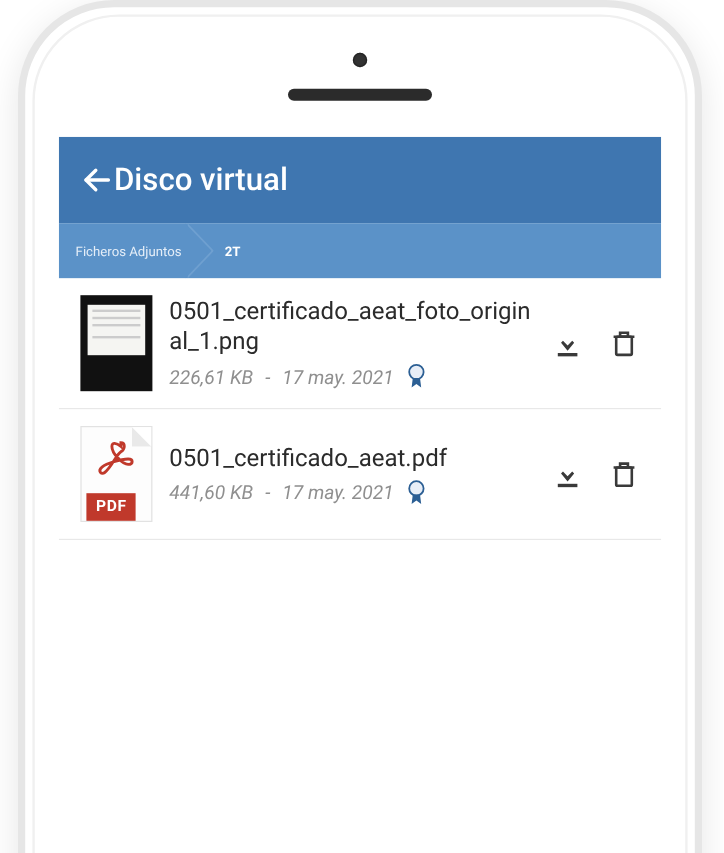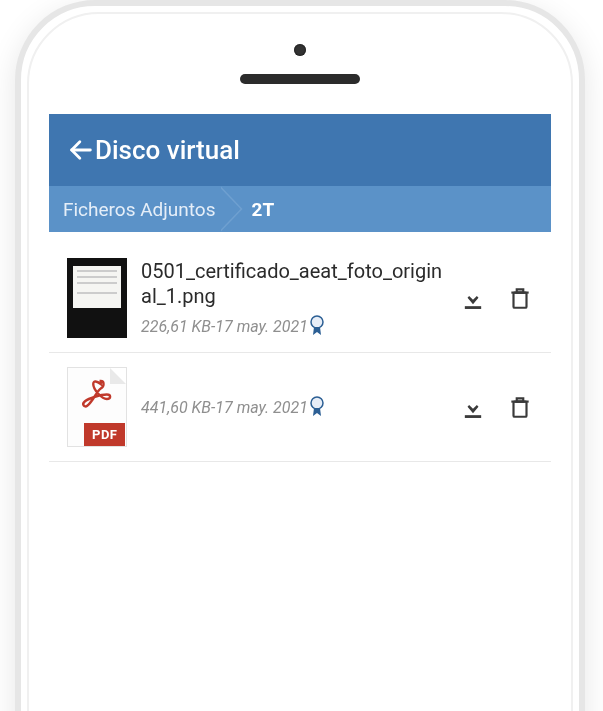--- a/index.html
+++ b/index.html
@@ -73,21 +73,21 @@
   }
   .back-arrow { cursor: pointer; display:flex; align-items:center; }
   .title { font-size: 26px; font-weight: 500; }
 
   .breadcrumb {
     background: #5b92c8;
     height: 46px;
     display: flex;
     align-items: stretch;
     color: #e5eef8;
-    font-size: 19px;
+    font-size: 11px;
     overflow: hidden;
   }
   .crumb {
     position: relative;
     display: flex;
     align-items: center;
     padding: 0 14px 0 14px;
     white-space: nowrap;
     cursor: pointer;
   }
@@ -109,21 +109,21 @@
     right: -13px;
     top: 0;
     bottom: 0;
     width: 22px;
     background: #6fa0d0;
     clip-path: polygon(0 0, 100% 50%, 0 100%);
     z-index: 1;
   }
   .crumb.active { color: #fff; font-weight: 700; }
 
-  .file-list { background: #fff; margin-top: 12px; }
+  .file-list { background: #fff; }
   .file-item {
     display: flex;
     align-items: center;
     padding: 14px 18px 14px 18px;
     border-bottom: 1px solid #e8e8e8;
     gap: 14px;
   }
   .thumb {
     width: 60px; height: 80px;
     flex: 0 0 60px;
@@ -152,21 +152,21 @@
   }
   .thumb.pdf .pdf-corner {
     position:absolute; top:0; right:0;
     width:0;height:0;
     border-top:16px solid #fff;
     border-left:16px solid #e9e9e9;
   }
   .thumb.pdf svg { position:absolute; top:10px; left:50%; transform:translateX(-50%); }
   .thumb.pdf .pdf-label {
     position:absolute;
-    bottom:0; left:16px;
+    bottom:0; left:4px;
     background:#c0392b;
     color:#fff;
     font-size:13px;
     font-weight:700;
     padding:4px 8px;
     letter-spacing:0.5px;
   }
 
   .file-info { flex:1; min-width:0; }
   .file-name {
@@ -175,20 +175,21 @@
     line-height:1.25;
     word-break: break-all;
     margin-bottom:6px;
   }
   .file-meta {
     font-size:16px;
     color:#8f8f8f;
     font-style: italic;
     display:flex;
     align-items:center;
+    gap:10px;
   }
   .ribbon-badge {
     width:18px;height:22px;
     display:inline-flex;align-items:center;justify-content:center;
   }
 
   .file-actions {
     display:flex;
     align-items:center;
     gap:20px;
@@ -261,20 +262,21 @@
 
         <div class="file-item">
           <div class="thumb pdf">
             <div class="pdf-corner"></div>
             <svg width="36" height="36" viewBox="0 0 24 24" fill="#c0392b">
                 <path d="M14.5 2c2.5 0 2.5 3.5 0 5-2.5 1.5-5.5 9-9 11.5-2 1.5-4-1-1.5-3 2.5-2 10.5-4.5 14.5-4.5 3 0 3 3 0 3-3 0-9-6-9-10 0-2.5 2.5-2 5 0z" fill="none" stroke="#c0392b" stroke-width="1.6"></path>
               </svg>
             <div class="pdf-label">PDF</div>
           </div>
           <div class="file-info">
+            <div class="file-name">0501_certificado_aeat.pdf</div>
             <div class="file-meta">
               <span>441,60 KB</span>
               <span>-</span>
               <span>17 may. 2021</span>
               <span class="ribbon-badge">
                 <svg width="18" height="22" viewBox="0 0 18 22">
                     <circle cx="9" cy="7" r="6" fill="#e8eef7" stroke="#2c5f94" stroke-width="1.5"></circle>
                     <path d="M6 12 L5 20 L9 17 L13 20 L12 12" fill="#2c5f94"></path>
                   </svg>
               </span>

